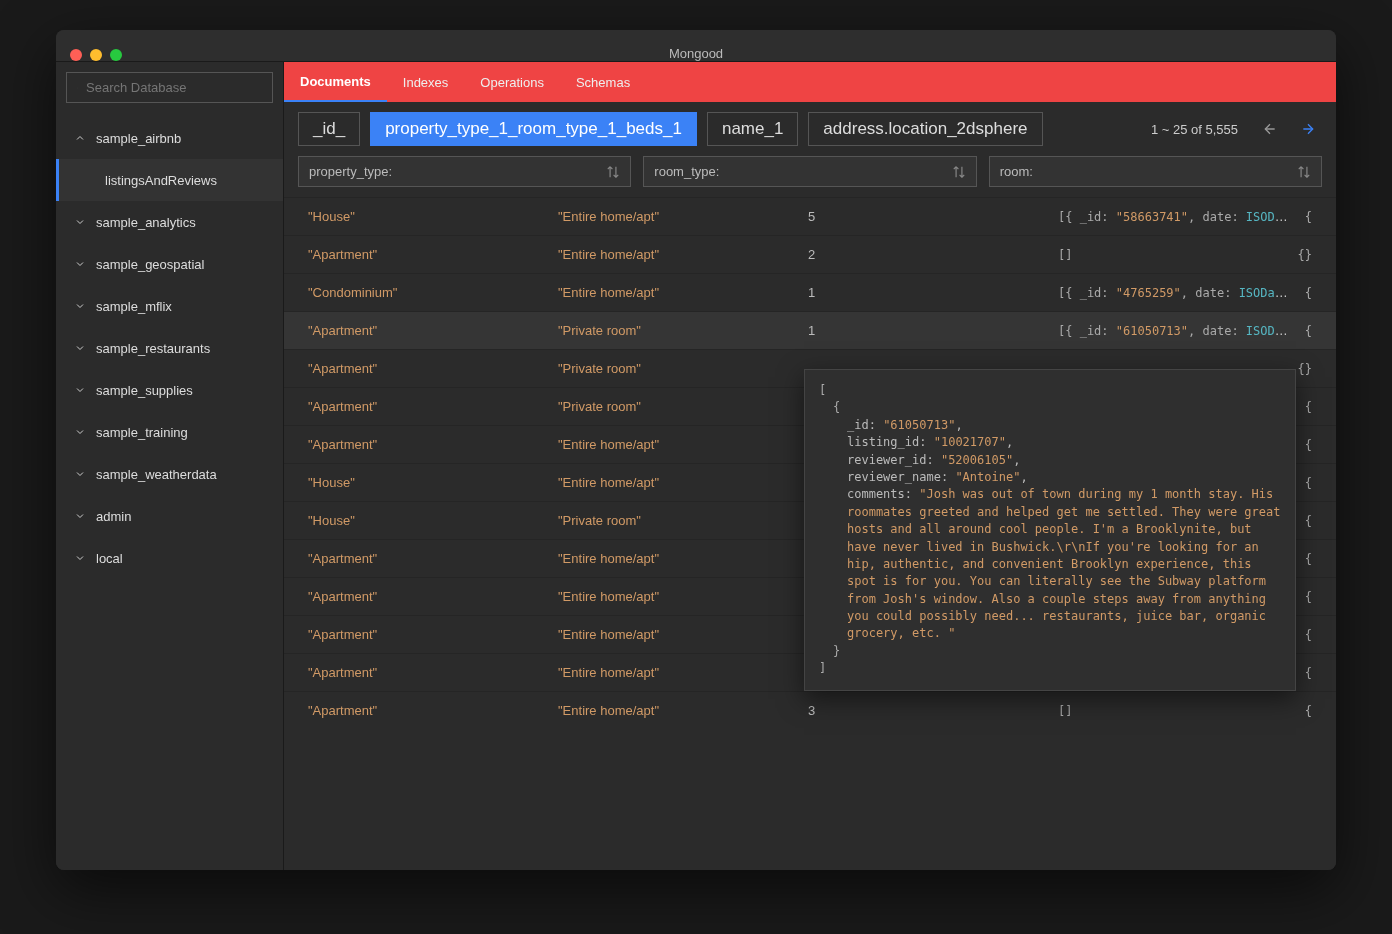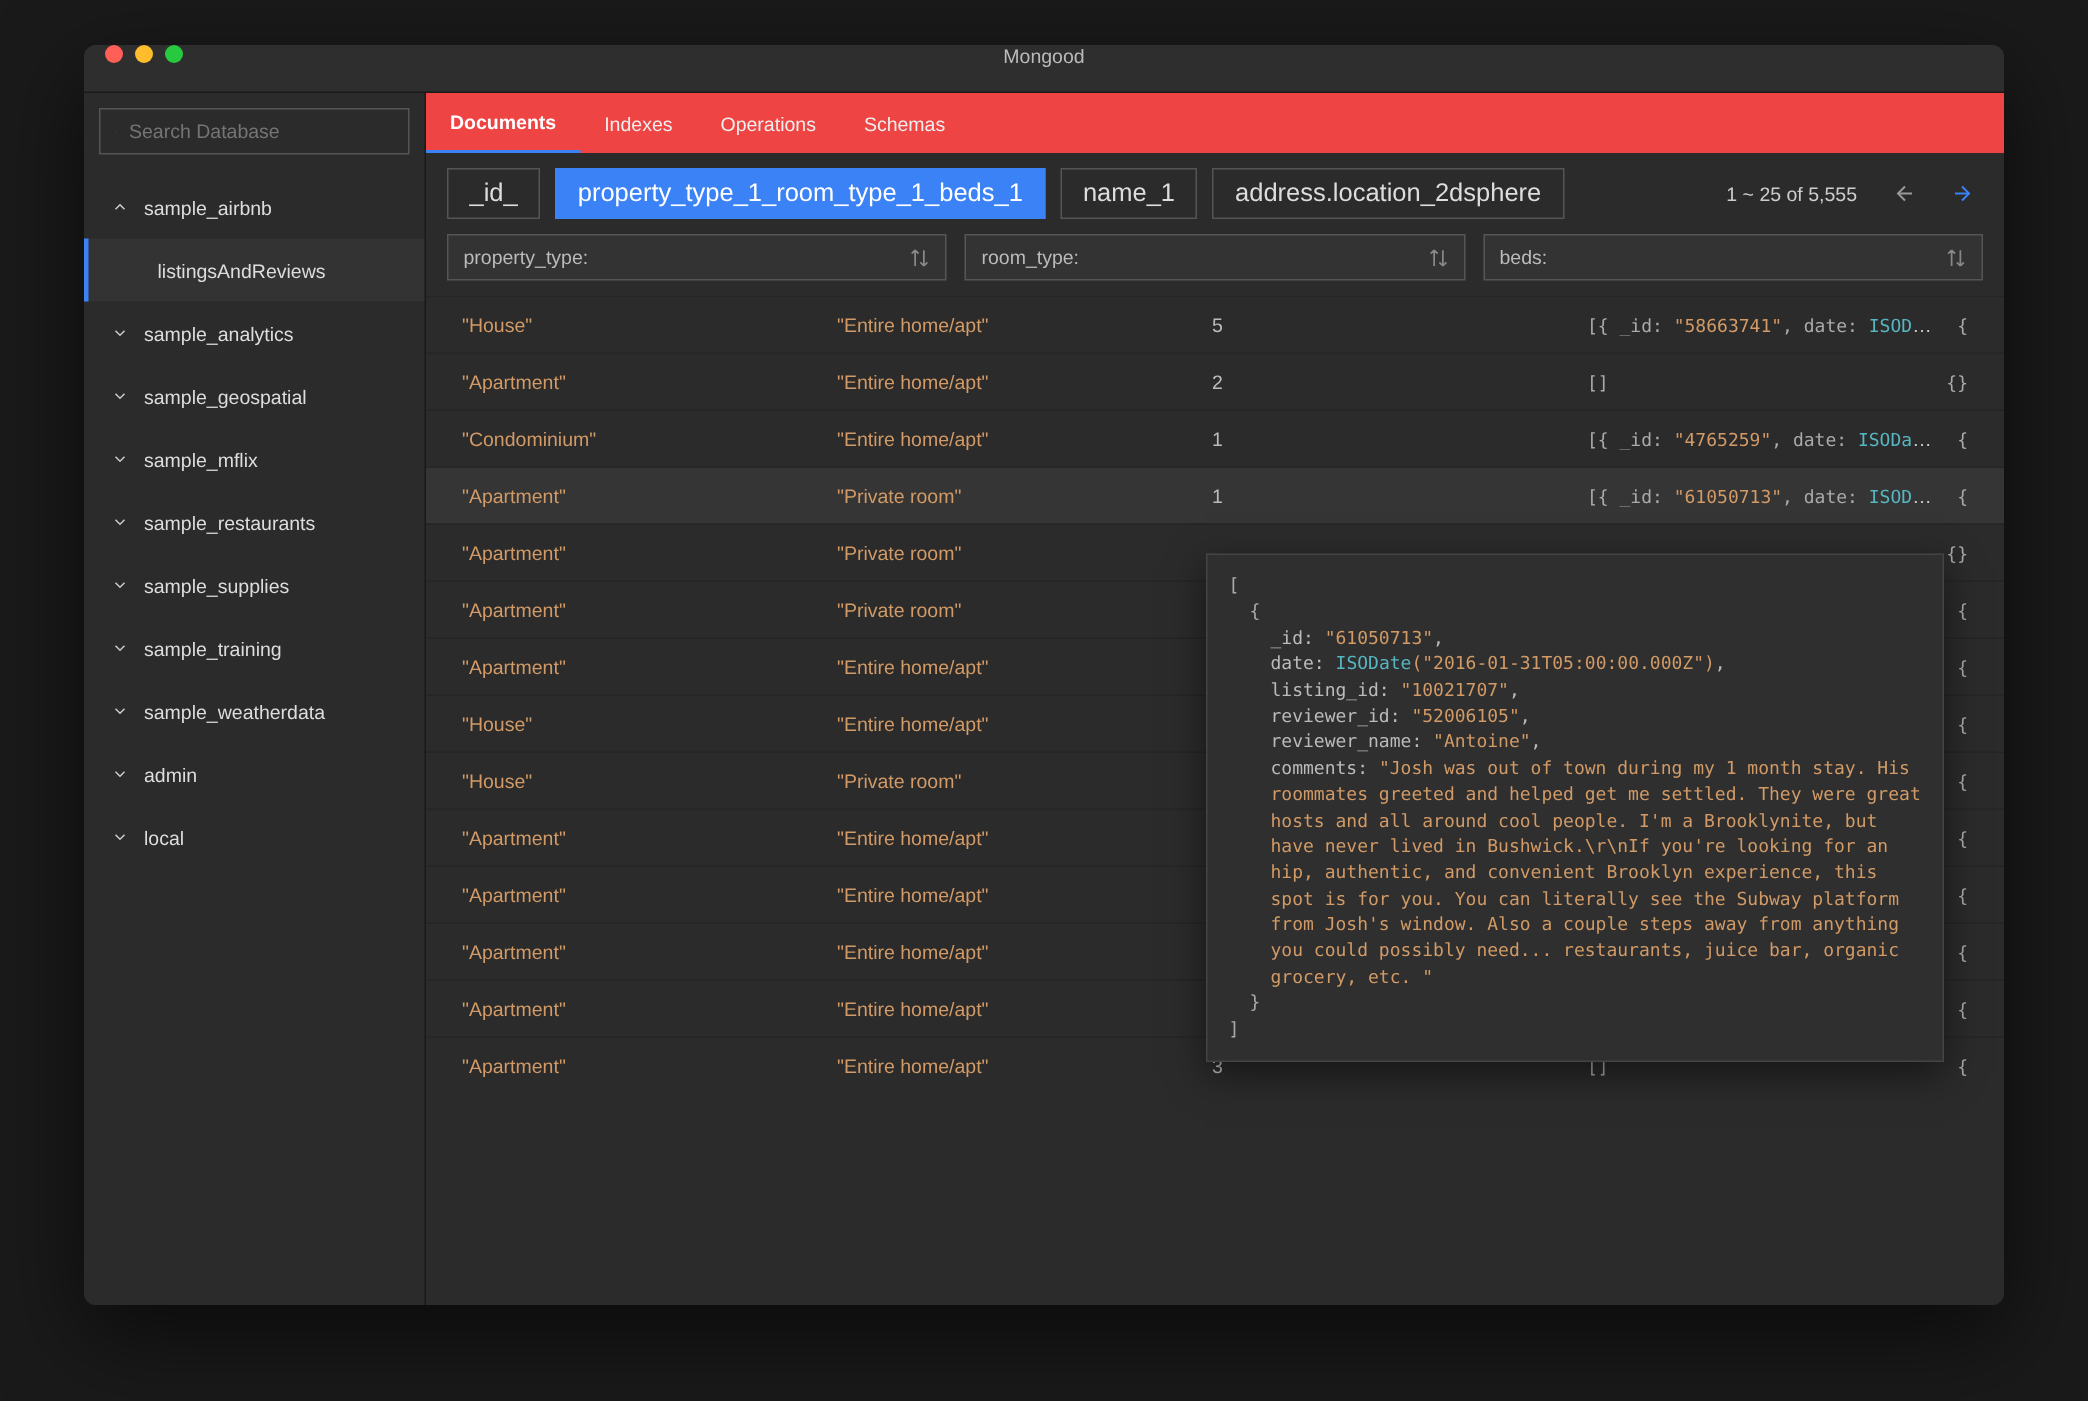--- a/index.html
+++ b/index.html
@@ -1,18 +1,18 @@
 <!DOCTYPE html>
 <html><head>
 <meta charset="utf-8">
 <style>
 * { box-sizing: border-box; margin: 0; padding: 0; }
 body { background: #1a1a1a; font-family: -apple-system, "Segoe UI", sans-serif; font-size: 13px; color: #ccc; width: 1392px; height: 934px; overflow: hidden; padding: 30px; }
 .window { width: 1280px; height: 840px; background: #2b2b2b; border-radius: 8px; box-shadow: 0 20px 60px rgba(0,0,0,0.6); display: flex; flex-direction: column; overflow: hidden; margin: 0 auto; }
-.titlebar { height: 32px; background: #2e2e2e; display: flex; align-items: flex-start; position: relative; border-bottom: 1px solid #1a1a1a; }
+.titlebar { height: 32px; background: #2e2e2e; display: flex; align-items: flex-end; position: relative; border-bottom: 1px solid #1a1a1a; }
 .traffic { display: flex; gap: 8px; padding-left: 14px; }
 .dot { width: 12px; height: 12px; border-radius: 50%; }
 .dot.r { background: #ff5f56; } .dot.y { background: #ffbd2e; } .dot.g { background: #27c93f; }
 .title-text { position: absolute; left: 0; right: 0; text-align: center; color: #bbb; font-size: 13px; }
 .body { flex: 1; display: flex; overflow: hidden; }
 .sidebar { width: 228px; background: #2b2b2b; border-right: 1px solid #1a1a1a; display: flex; flex-direction: column; }
 .search-wrap { padding: 10px; }
 .search { display: flex; align-items: center; border: 1px solid #555; padding: 7px 10px; gap: 8px; }
 .search svg { width: 14px; height: 14px; stroke: #aaa; }
 .search input { background: none; border: none; color: #f9a8d4; font-size: 13px; outline: none; flex: 1; }
@@ -182,21 +182,21 @@
               <path d="M7 3v18M7 3l-4 4M7 3l4 4M17 21V3M17 21l4-4M17 21l-4-4"></path>
             </svg>
           </div>
           <div class="filter">
             <span>room_type:</span>
             <svg viewBox="0 0 24 24" fill="none" stroke-width="2">
               <path d="M7 3v18M7 3l-4 4M7 3l4 4M17 21V3M17 21l4-4M17 21l-4-4"></path>
             </svg>
           </div>
           <div class="filter">
-            <span>beds:</span>
+            <span>room:</span>
             <svg viewBox="0 0 24 24" fill="none" stroke-width="2">
               <path d="M7 3v18M7 3l-4 4M7 3l4 4M17 21V3M17 21l4-4M17 21l-4-4"></path>
             </svg>
           </div>
         </div>
 
       <div class="table-wrap">
         <div class="tbody" id="tbody">
             <div class="trow">
               <div class="td1"><span class="str">"House"</span></div>
@@ -296,21 +296,20 @@
               <div class="td4"><span class="arr">[]</span></div>
               <div class="td5"><span class="arr">{</span></div>
             </div>
           </div>
 
         <div class="tooltip">
           <div class="tooltip-body">
             <span class="br">[</span><br>
             <span class="br" style="padding-left:14px">{</span><br>
             <span class="ind"><span class="k">_id: </span><span class="s">"61050713"</span><span class="k">,</span></span>
-            <span class="ind"><span class="k">date: </span><span class="f">ISODate</span><span class="s">("2016-01-31T05:00:00.000Z")</span><span class="k">,</span></span>
             <span class="ind"><span class="k">listing_id: </span><span class="s">"10021707"</span><span class="k">,</span></span>
             <span class="ind"><span class="k">reviewer_id: </span><span class="s">"52006105"</span><span class="k">,</span></span>
             <span class="ind"><span class="k">reviewer_name: </span><span class="s">"Antoine"</span><span class="k">,</span></span>
             <span class="ind"><span class="k">comments: </span><span class="s">"Josh was out of town during my 1 month stay. His roommates greeted and helped get me settled. They were great hosts and all around cool people. I'm a Brooklynite, but have never lived in Bushwick.\r\nIf you're looking for an hip, authentic, and convenient Brooklyn experience, this spot is for you.  You can literally see the Subway platform from Josh's window. Also a couple steps away from anything you could possibly need... restaurants, juice bar, organic grocery, etc. "</span></span>
             <span class="br" style="padding-left:14px">}</span><br>
             <span class="br">]</span>
           </div>
         </div>
       </div>
     </div>

